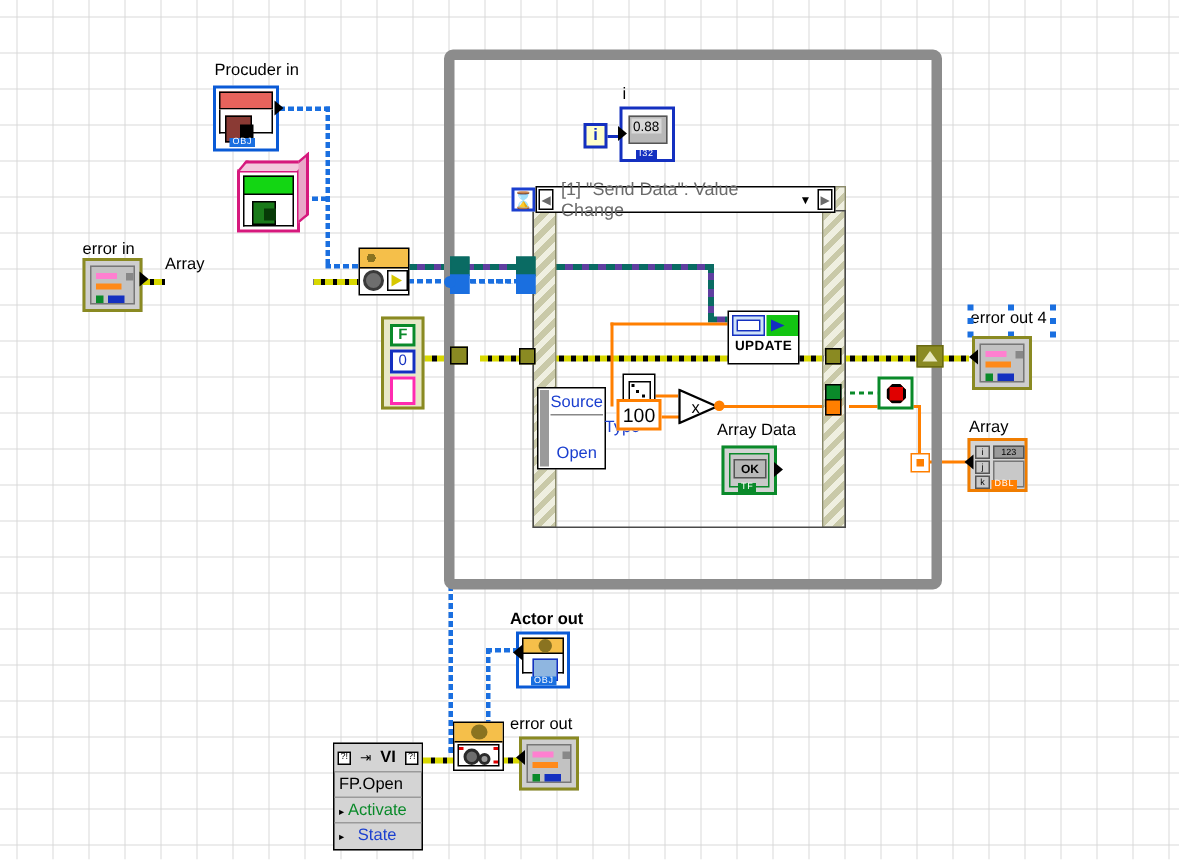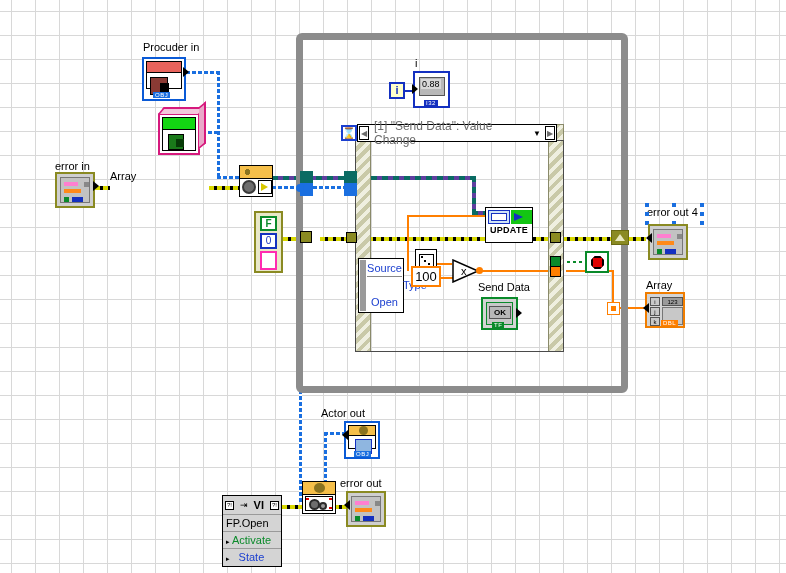--- a/index.html
+++ b/index.html
@@ -243,21 +243,21 @@
   <div class="node" style="left:411px;top:266px;width:30px;height:21px;border:2px solid #ff7f00;background:#fff;box-sizing:border-box;font-size:13px;color:#000;text-align:center;line-height:17px;"><span>100</span></div>
 
   <div class="mult" style="left:452px;top:259px;width:28px;height:24px;">
     <svg width="28" height="24" viewBox="0 0 28 24">
       <polygon points="1,1 1,23 26,12" fill="#ffffff" stroke="#000000" stroke-width="1.5"></polygon>
       <text x="9" y="16" font-family="Liberation Sans, sans-serif" font-size="11" fill="#000">x</text>
     </svg>
   </div>
   <div class="abs" style="left:476px;top:267px;width:7px;height:7px;border-radius:50%;background:#ff7f00;"></div>
 
-  <div class="lbl" style="left:478px;top:281px;">Send Data</div>
+  <div class="lbl" style="left:478px;top:281px;">Array Data</div>
   <div class="term term-bool" style="left:481px;top:297px;width:37px;height:33px;">
     <div style="position:absolute;left:3px;top:3px;right:3px;bottom:3px;background:#c8c8c8;border:1px solid #0a8a2a;box-sizing:border-box;"></div>
     <div style="position:absolute;left:6px;top:7px;width:22px;height:13px;background:#b8b8b8;border:1px solid #555;font-size:8px;font-weight:bold;text-align:center;line-height:12px;box-sizing:border-box;color:#000;"><span>OK</span></div>
     <div style="position:absolute;left:9px;bottom:0px;font-size:6px;background:#0a8a2a;color:#fff;padding:0 2px;letter-spacing:0.5px;"><span>TF</span></div>
   </div>
   <div class="arrowin" style="left:516px;top:308px;"></div>
 
   <div class="node" style="left:585px;top:251px;width:24px;height:22px;border:2px solid #0a8a2a;background:#fff;box-sizing:border-box;">
     <div style="position:absolute;left:4px;top:3px;width:13px;height:13px;background:#e00000;border:2px solid #000;box-sizing:border-box;clip-path:polygon(30% 0,70% 0,100% 30%,100% 70%,70% 100%,30% 100%,0 70%,0 30%);"></div>
   </div>
@@ -288,21 +288,21 @@
     <div style="position:absolute;left:3px;top:13px;width:10px;height:9px;background:#c8c8c8;border:1px solid #555;font-size:6px;text-align:center;line-height:8px;box-sizing:border-box;">j</div>
     <div style="position:absolute;left:3px;top:23px;width:10px;height:9px;background:#c8c8c8;border:1px solid #555;font-size:6px;text-align:center;line-height:8px;box-sizing:border-box;">k</div>
     <div style="position:absolute;left:15px;top:3px;width:21px;height:9px;background:#9a9a9a;border:1px solid #555;font-size:6px;text-align:center;line-height:8px;box-sizing:border-box;color:#000;"><span>123</span></div>
     <div style="position:absolute;left:15px;top:13px;width:21px;height:18px;background:#c8c8c8;border:1px solid #777;box-sizing:border-box;"></div>
     <div style="position:absolute;left:14px;bottom:0px;font-size:6px;background:#ff7f00;color:#fff;padding:0 2px;letter-spacing:0.5px;"><span>DBL</span></div>
   </div>
   <div class="arrowin l" style="left:643px;top:303px;"></div>
   <div class="tunnel abs" style="left:607px;top:302px;width:13px;height:13px;background:#fff;border-color:#ff7f00;"></div>
   <div style="position:absolute;left:611px;top:306px;width:5px;height:5px;background:#ff7f00;"></div>
 
-  <div class="lbl" style="left:321px;top:407px;">Actor out</div>
+  <div class="lbl" style="left:340px;top:407px;font-weight:bold;">Actor out</div>
   <div class="term term-obj" style="left:344px;top:421px;width:36px;height:38px;">
     <div style="position:absolute;left:2px;top:2px;right:2px;height:11px;background:#f5bf4a;border:1px solid #000;box-sizing:border-box;"></div>
     <div style="position:absolute;left:13px;top:3px;width:9px;height:9px;border-radius:50%;background:#8a7320;"></div>
     <div style="position:absolute;left:2px;top:13px;right:2px;bottom:8px;background:#fff;border:1px solid #000;border-top:none;box-sizing:border-box;"></div>
     <div style="position:absolute;left:9px;top:16px;width:15px;height:13px;background:#8fb6e0;border:1px solid #1430c0;"></div>
     <div style="position:absolute;left:8px;bottom:0px;font-size:6px;background:#1a6fe0;color:#fff;padding:0 2px;letter-spacing:0.5px;"><span>OBJ</span></div>
   </div>
   <div class="arrowin l" style="left:342px;top:430px;"></div>
 
   <div class="gearnode" style="left:302px;top:481px;width:34px;height:33px;">

